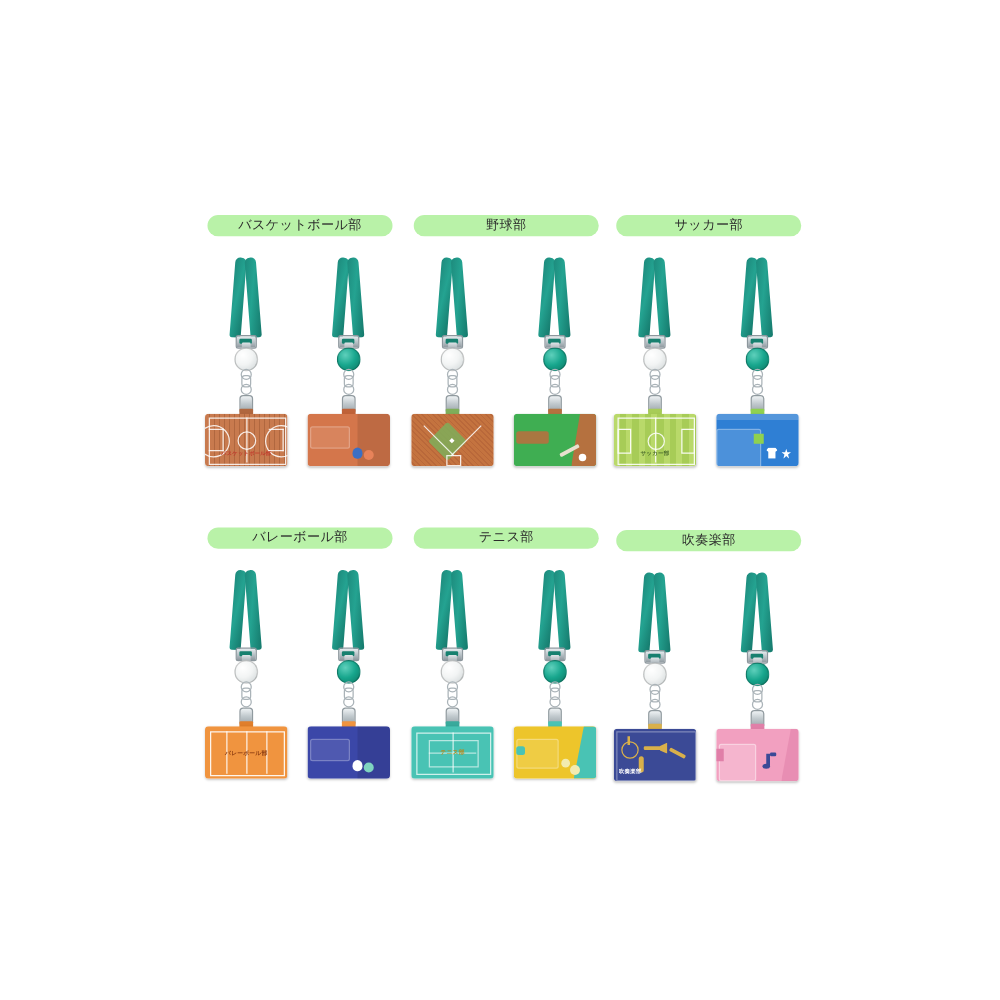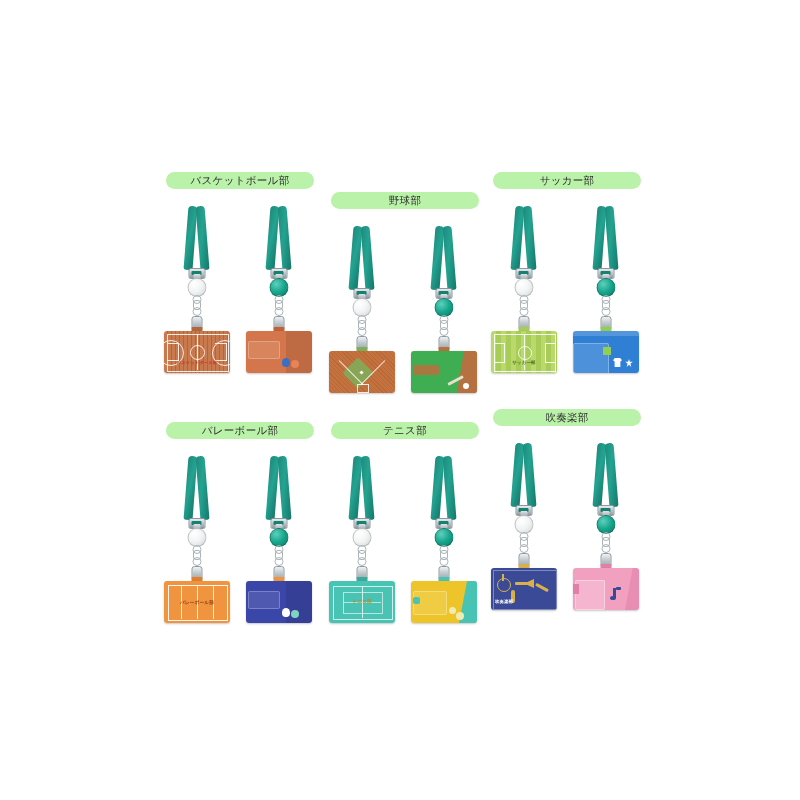--- a/index.html
+++ b/index.html
@@ -166,21 +166,21 @@
             <div class="cv" style="background: rgb(212, 118, 75);">
               <div class="pocket" style="left: 2px; top: 10px; width: 30px; height: 16px; background: rgba(255, 255, 255, 0.1); border: 1px solid rgba(255, 255, 255, 0.25);"></div>
               <div class="pocket" style="left: 40px; top: 0px; width: 26px; height: 42px; background: rgba(0, 0, 0, 0.1); border-radius: 0px 3px 3px 0px;"></div>
               <div style="position: absolute; left: 36px; top: 27px; width: 8px; height: 9px; background: rgb(59, 111, 196); border-radius: 50% 50% 45% 45%;"></div>
               <div style="position: absolute; left: 45px; top: 29px; width: 8px; height: 8px; background: rgb(232, 131, 90); border-radius: 50%;"></div>
             </div>
           </div>
         </div>
       </div>
     </div>
-    <div class="group" style="left: 325px; top: 172px; margin-top: 20px;">
+    <div class="group" style="left: 325px; top: 172px;">
       <div class="label-pill" style="background: rgb(185, 242, 168); color: rgb(44, 44, 44);">野球部</div>
       <div class="pair">
         <div class="item left">
           <div class="ribbon a"></div>
           <div class="ribbon b"></div>
           <div class="clamp"></div>
           <div class="bead-cap"></div>
           <div class="bead white"></div>
           <div class="chain">
             <i></i>
@@ -369,21 +369,21 @@
             <div class="cv" style="background: rgb(59, 71, 168);">
               <div class="pocket" style="left: 2px; top: 10px; width: 30px; height: 16px; background: rgba(255, 255, 255, 0.1); border: 1px solid rgba(255, 255, 255, 0.25);"></div>
               <div class="pocket" style="left: 40px; top: 0px; width: 26px; height: 42px; background: rgba(0, 0, 0, 0.1); border-radius: 0px 3px 3px 0px;"></div>
               <div style="position: absolute; left: 36px; top: 27px; width: 8px; height: 9px; background: rgb(255, 255, 255); border-radius: 50% 50% 45% 45%;"></div>
               <div style="position: absolute; left: 45px; top: 29px; width: 8px; height: 8px; background: rgb(127, 212, 192); border-radius: 50%;"></div>
             </div>
           </div>
         </div>
       </div>
     </div>
-    <div class="group" style="left: 487px; top: 409px;">
+    <div class="group" style="left: 487px; top: 424px;">
       <div class="label-pill" style="background: rgb(185, 242, 168); color: rgb(44, 44, 44);">吹奏楽部</div>
       <div class="pair">
         <div class="item left">
           <div class="ribbon a"></div>
           <div class="ribbon b"></div>
           <div class="clamp"></div>
           <div class="bead-cap"></div>
           <div class="bead white"></div>
           <div class="chain">
             <i></i>

